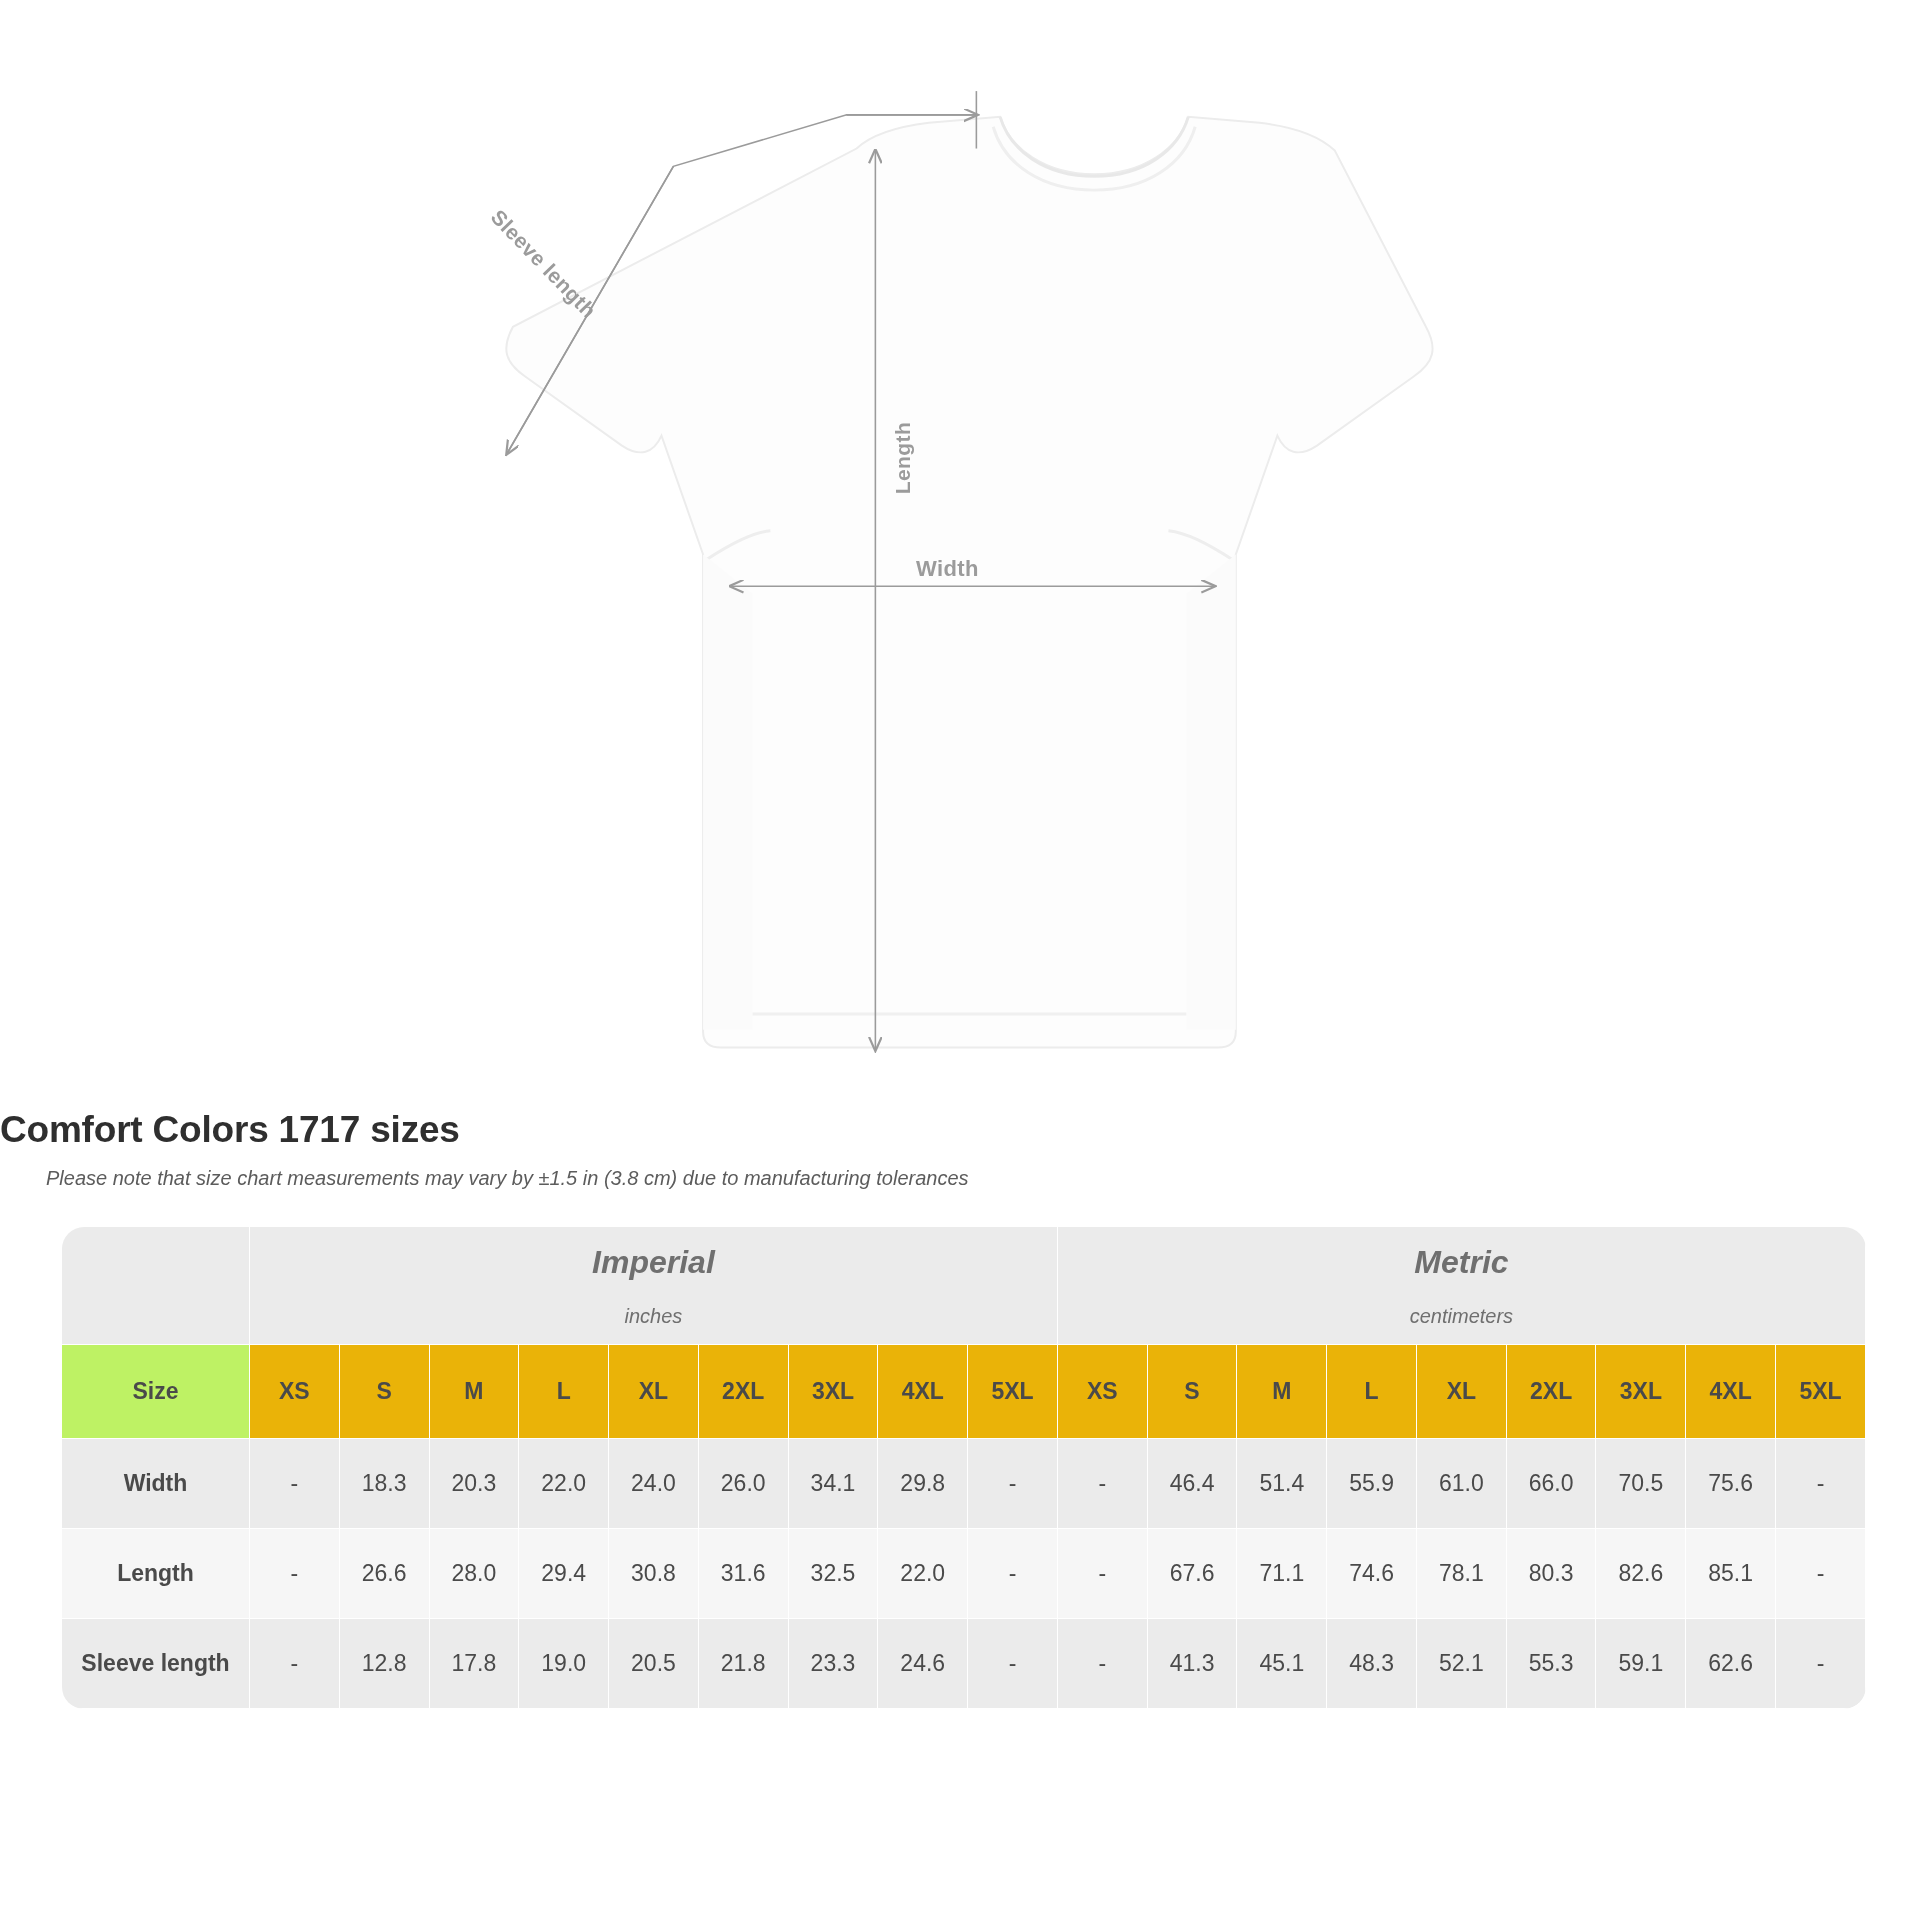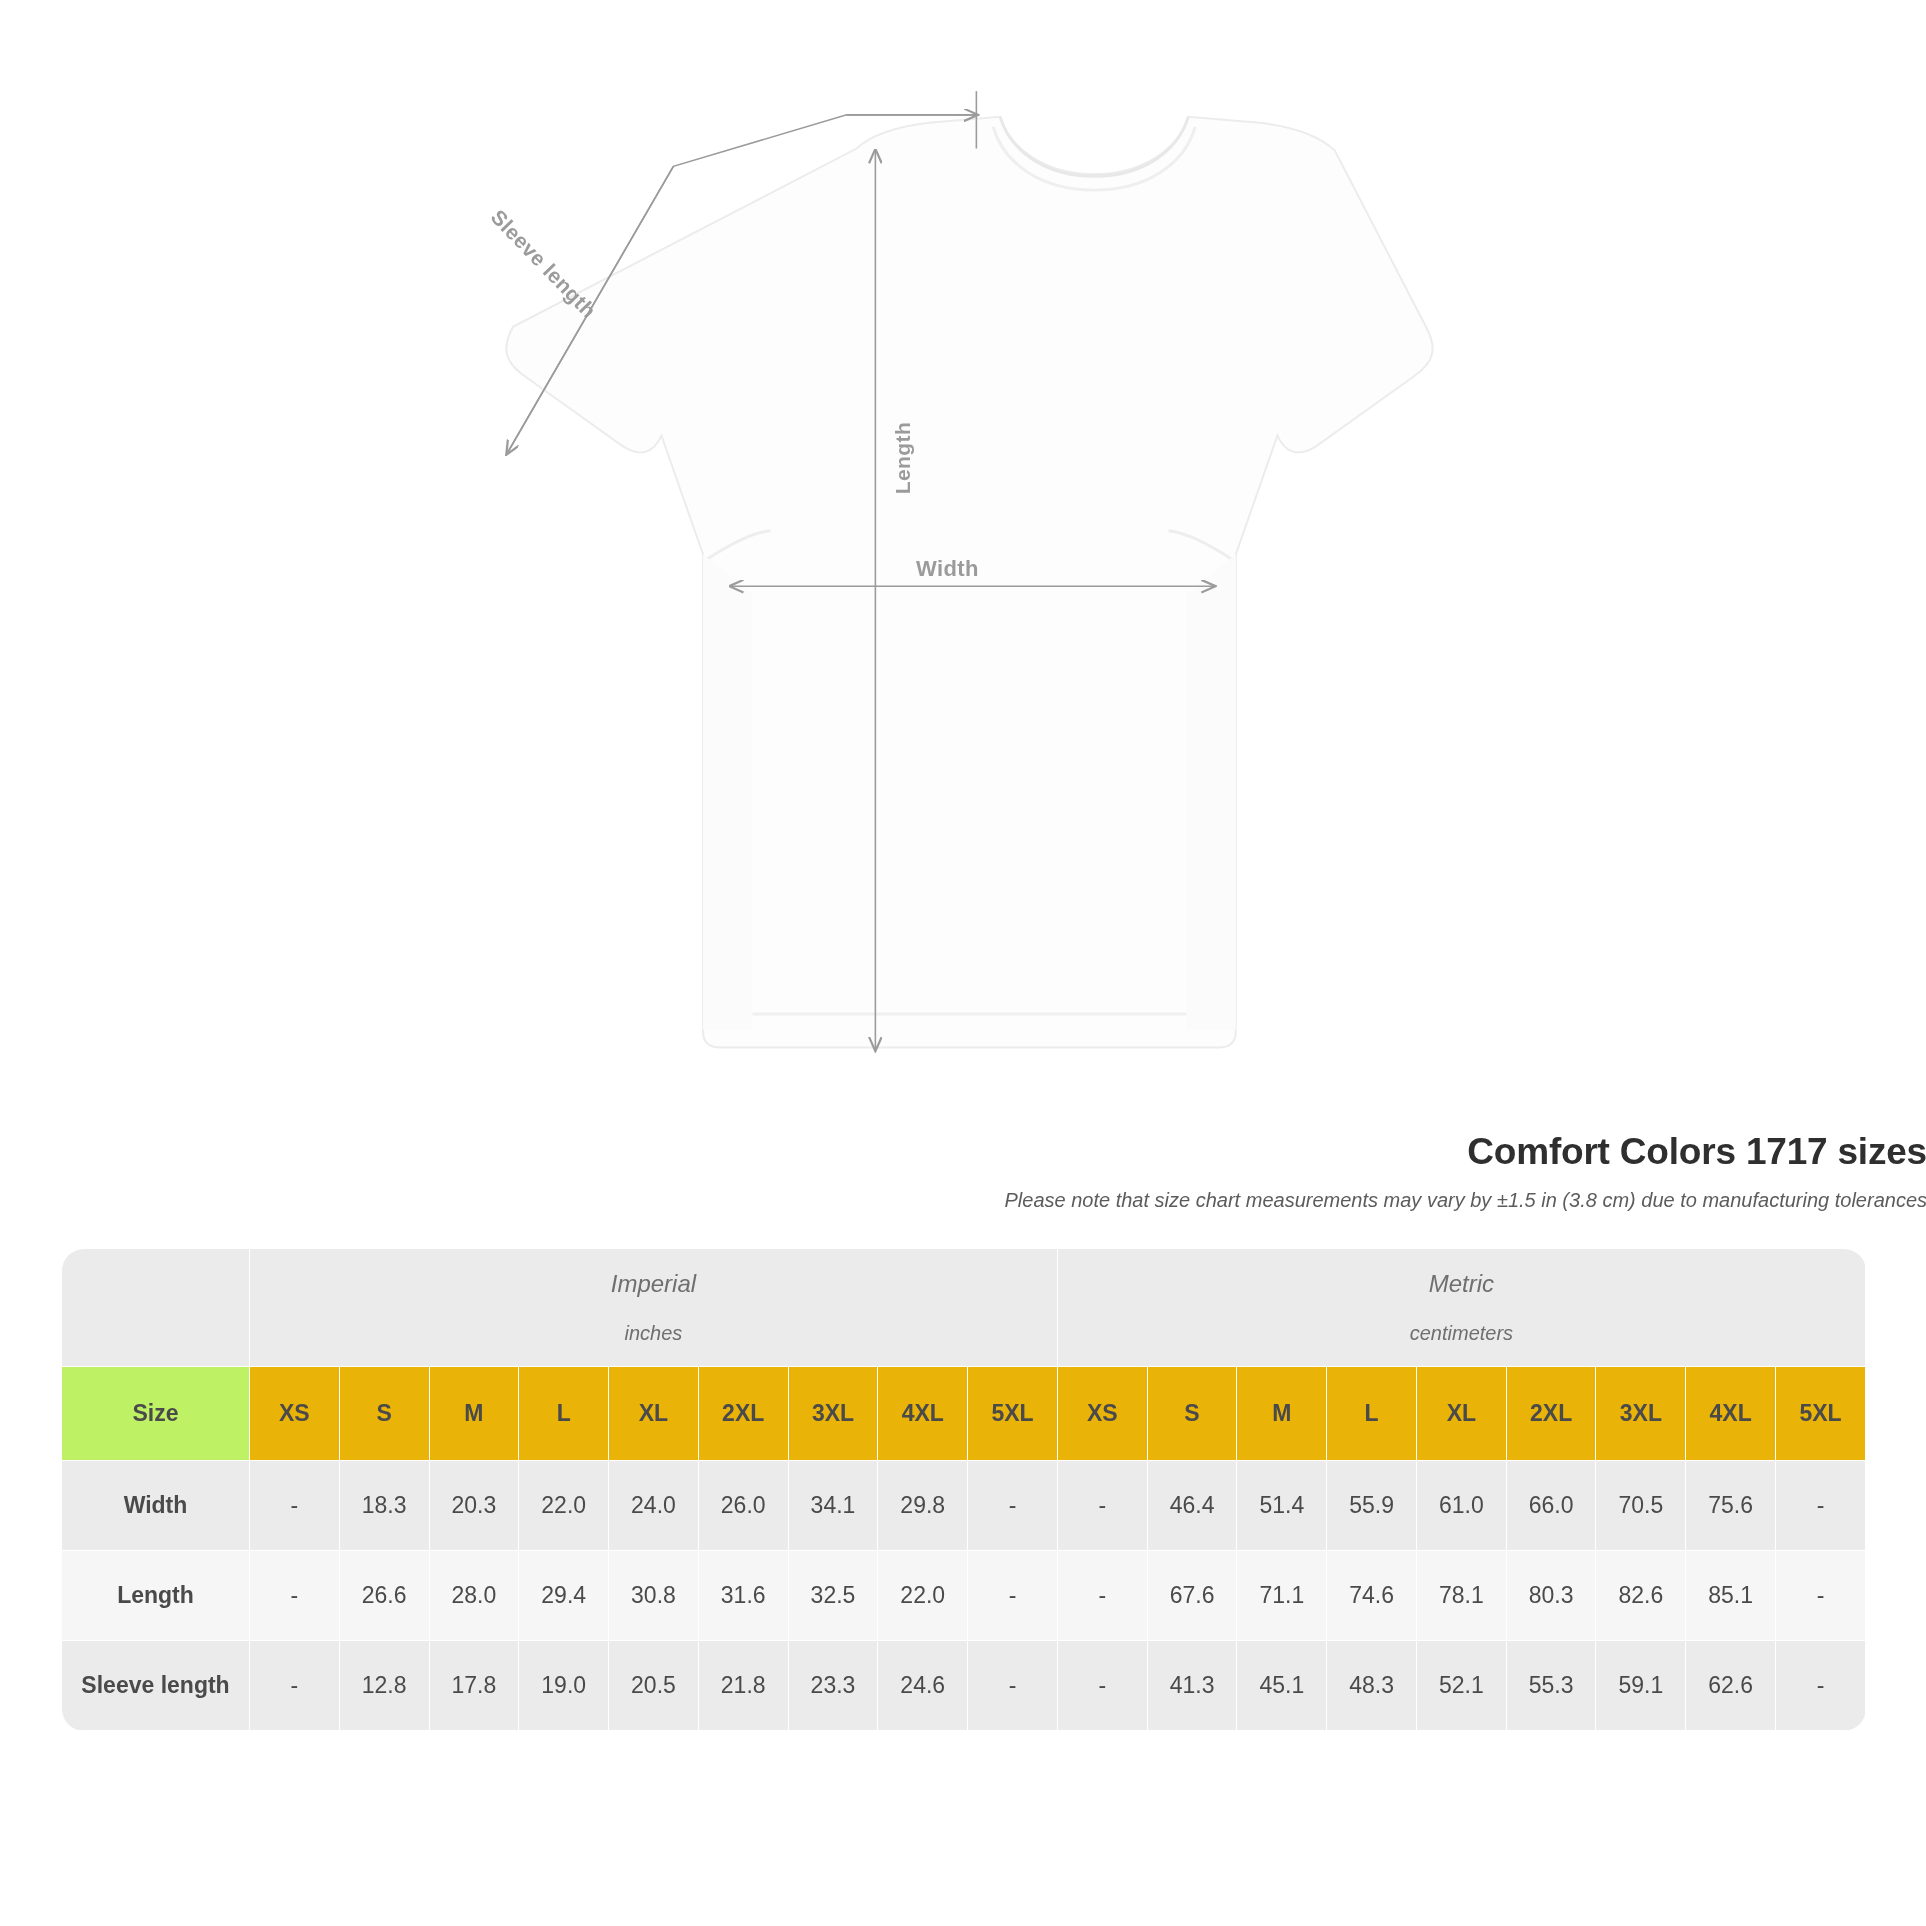--- a/index.html
+++ b/index.html
@@ -48,22 +48,21 @@
     transform-origin: center center;
   }
   .label-width {
     left: 916px;
     top: 556px;
     font-size: 22px;
   }
 
   
   .title-block {
-    text-align: right;
-    margin-top: 22px;
+    text-align: left;
   }
   .chart-title {
     font-size: 37px;
     font-weight: bold;
     color: #2f2f2f;
     letter-spacing: -0.2px;
   }
   .chart-note {
     font-size: 20px;
     font-style: italic;
@@ -91,22 +90,22 @@
     color: #4a4a4a;
     border: 1px solid #ffffff;
   }
   
   .unit-row td {
     background: #ebebeb;
     height: 117px;
     padding: 0;
   }
   .unit-name {
-    font-size: 24px;
-    font-weight: normal;
+    font-size: 32px;
+    font-weight: bold;
     font-style: italic;
     color: #6f6f6f;
   }
   .unit-sub {
     font-size: 20px;
     font-style: italic;
     color: #6f6f6f;
     margin-top: 24px;
   }
   

